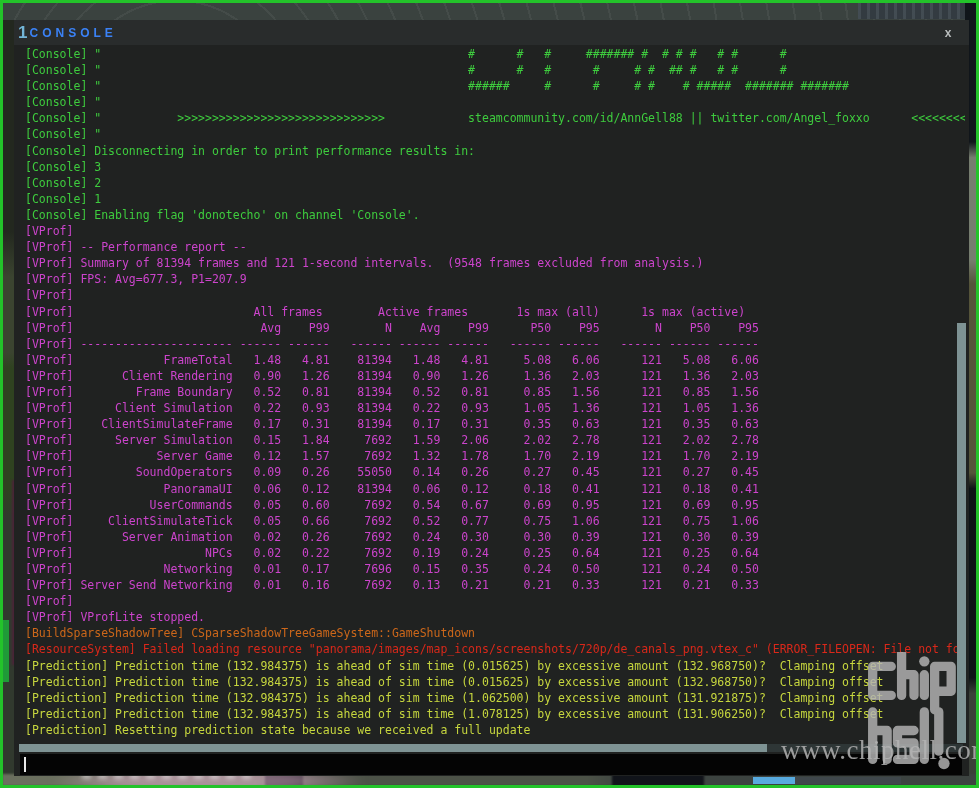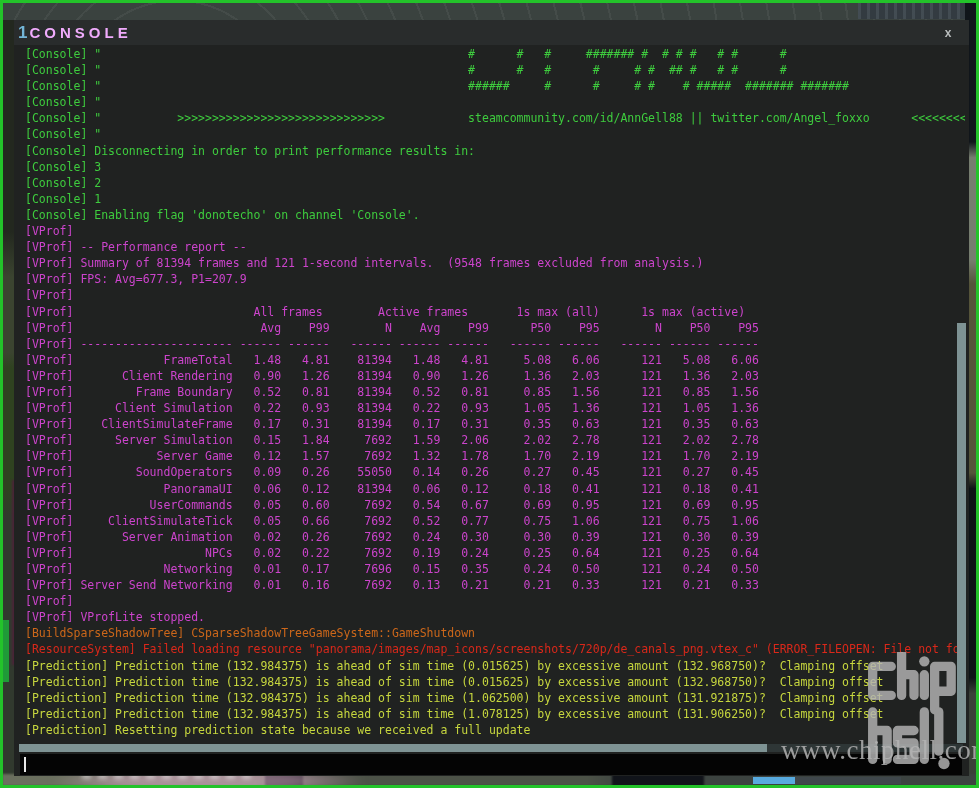--- a/index.html
+++ b/index.html
@@ -30,21 +30,21 @@
     background:repeating-linear-gradient(90deg, rgba(235,235,235,0.5) 0 9px, rgba(235,235,235,0) 9px 16px); filter:blur(2px); }
   .progress-track { left:753px; top:777px; width:148px; height:7px; background:#3f474b; }
   .progress-fill { left:753px; top:777px; width:42px; height:7px; background:#57aadf; }
 
   
   .console-window { position:absolute; left:14px; top:20px; width:955px; height:756px; background:#202221; }
   .titlebar { position:absolute; left:0; top:0; width:100%; height:25px; background:#292c2c;
     display:flex; align-items:center; padding-left:4px;
     font-family:"Liberation Sans", sans-serif; font-weight:bold; }
   .title-num { color:#73b4d6; font-size:17px; margin-right:2px; }
-  .title-text { color:#f0abfc; font-size:15px; letter-spacing:4px; }
+  .title-text { color:#3b82f6; font-size:12px; letter-spacing:4px; }
   .close-btn { position:absolute; right:12px; top:4px; width:18px; height:18px;
     color:#b9bdbd; font-size:12px; line-height:18px; text-align:center; cursor:pointer;
     font-family:"Liberation Sans", sans-serif; }
   .log { position:absolute; left:11px; top:26px; right:4px; height:712px; overflow:hidden;
     font-size:11.5px; line-height:16.1px; white-space:pre; }
   .ln { height:16.1px; }
   .vscroll-thumb { position:absolute; right:3px; top:303px; width:9px; height:420px; background:#7e9394; }
   .hscroll { position:absolute; left:5px; right:6px; top:724px; height:8px; background:#2e3636; }
   .hscroll-thumb { position:absolute; left:0; top:0; width:748px; height:8px; background:#7e9394; }
   .input-bar { position:absolute; left:6px; right:7px; top:734px; height:21px; background:#040404; }

